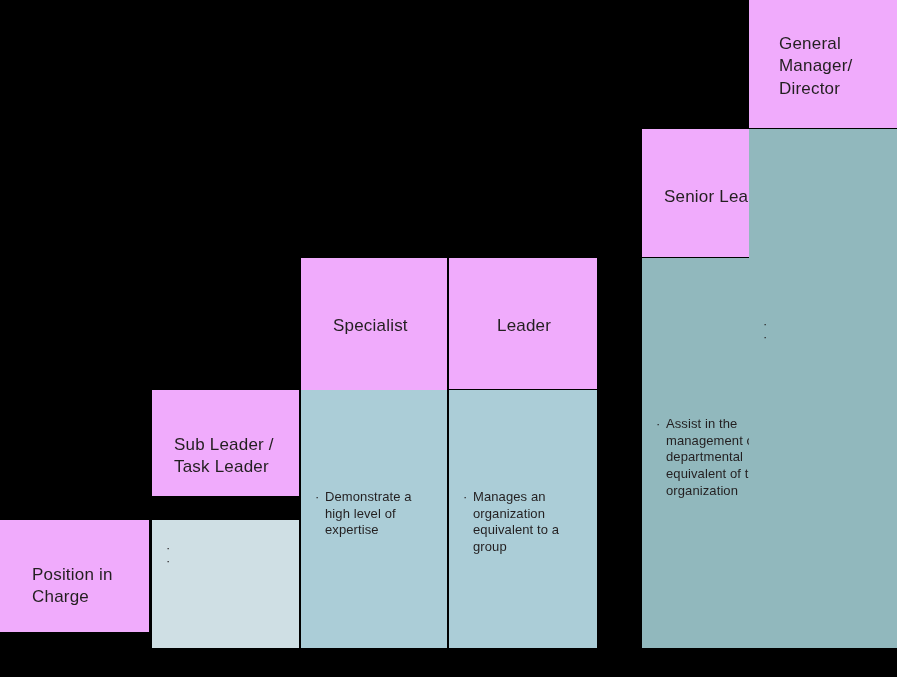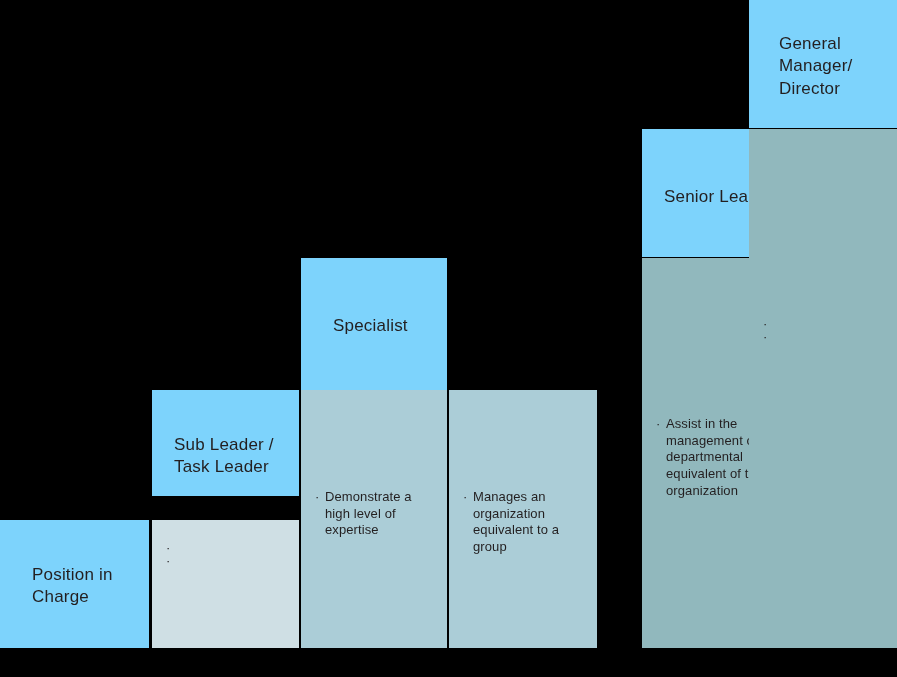--- a/index.html
+++ b/index.html
@@ -21,21 +21,21 @@
   }
   .col {
     position: absolute;
     top: 0;
     bottom: 0;
   }
   .header-block {
     position: absolute;
     left: 0;
     right: 0;
-    background: #7dd3fc;
+    background: #f0abfc;
     box-sizing: border-box;
   }
   .header-label {
     position: absolute;
     left: 32px;
     right: 14px;
     color: #231f20;
     font-size: 17px;
     line-height: 1.32;
     letter-spacing: 0.2px;
@@ -81,21 +81,21 @@
   #col-leader    { left: 449px; width: 148px; }
   #col-senior    { left: 598px; width: 150px; margin-left: 44px; }
   #col-gm        { left: 749px; width: 148px; }
 </style>
 </head>
 <body>
 
 <div id="stage">
 
   <div class="col" id="col-position">
-    <div class="header-block" style="top:520px; height:128px;">
+    <div class="header-block" style="top:520px; height:112px;">
       <div class="header-label" style="top:44px; left:32px;">Position in Charge</div>
     </div>
   </div>
 
   <div class="col" id="col-subleader">
     <div class="header-block" style="top:390px; height:106px;">
       <div class="header-label" style="top:44px; left:22px; right:12px;">Sub Leader / Task Leader</div>
     </div>
     <div class="body-block" style="top:520px; height:128px; background:#cfdfe4;">
       <ul class="bullets" style="top:20px;">
@@ -117,20 +117,23 @@
       <ul class="bullets" style="top:99px;">
         <li>
           <span class="dot">·</span>
           <span>Demonstrate a high level of expertise</span>
         </li>
       </ul>
     </div>
   </div>
 
   <div class="col" id="col-leader">
+    <div class="header-block" style="top:258px; height:131px;">
+      <div class="header-label" style="top:57px; left:48px;">Leader</div>
+    </div>
     <div class="body-block" style="top:390px; height:258px; background:#abcdd7;">
       <ul class="bullets" style="top:99px;">
         <li>
           <span class="dot">·</span>
           <span>Manages an organization equivalent to a group</span>
         </li>
       </ul>
     </div>
   </div>
 

